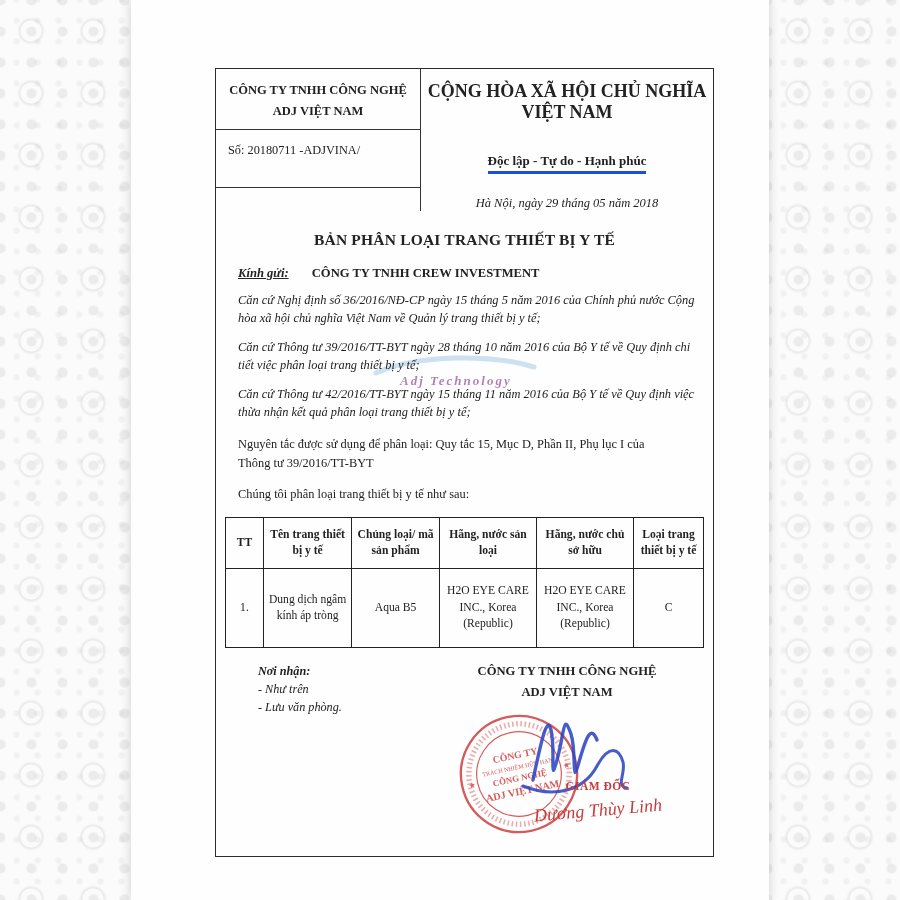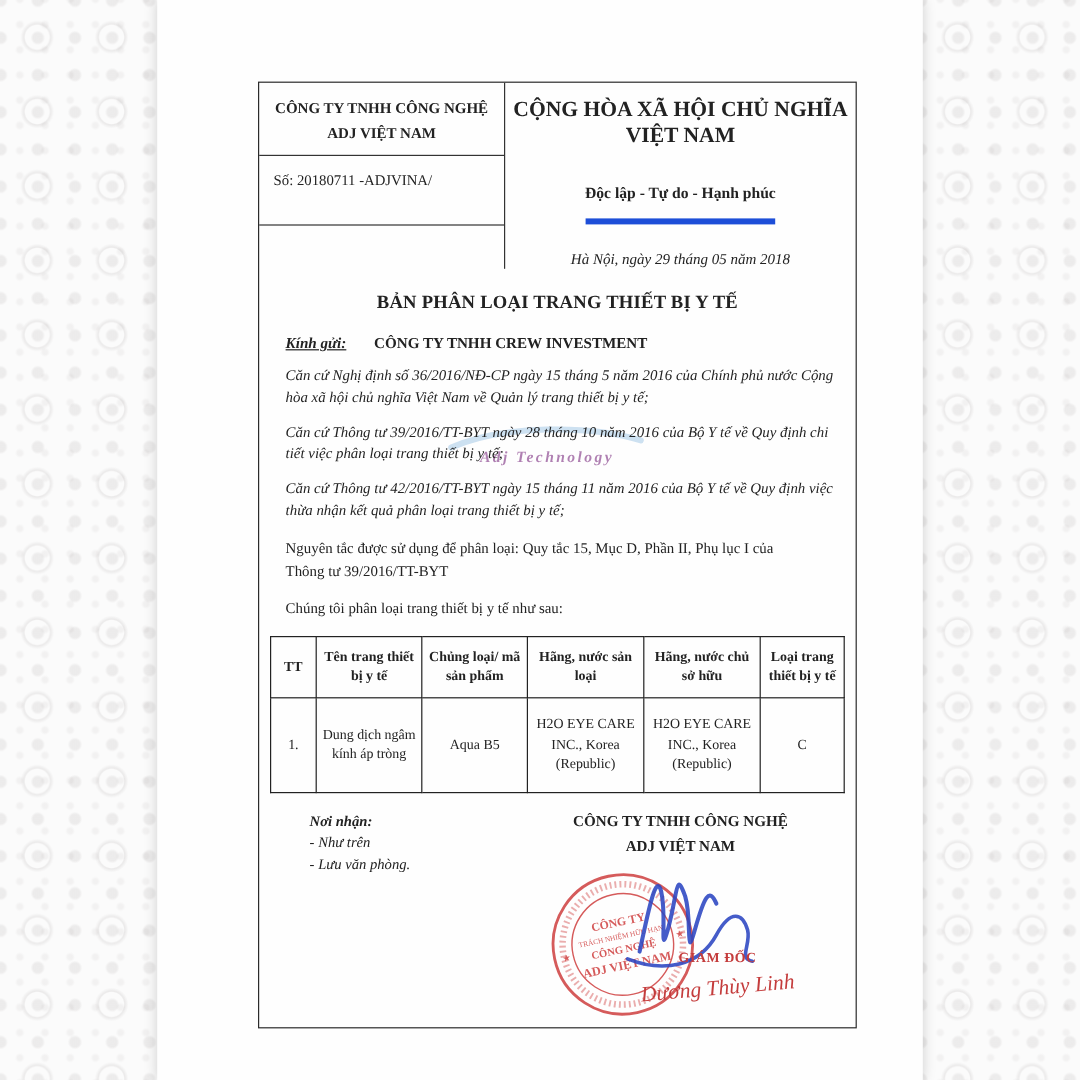--- a/index.html
+++ b/index.html
@@ -52,21 +52,21 @@
   }
   .hdr-cell2 {
     height:47px; padding:10px 0 0 12px; border-bottom:1px solid #333;
     font-size:12.3px; line-height:1.7;
   }
   .hdr-right { flex:1; text-align:center; padding-top:12px; }
   .national { font-weight:bold; font-size:18px; }
   .motto { margin-top:5px; }
   .motto span {
     font-weight:bold; font-size:13px; display:inline-block;
-    border-bottom:5px solid #1d4ed8; padding-bottom:13px;margin-top:25px;
+    border-bottom:3px solid #1d4ed8; padding-bottom:2px;margin-top:25px;
   }
   .date { margin-top:22px; font-style:italic; font-size:12.5px; }
 
   .title { text-align:center; font-weight:bold; font-size:15.5px; margin-top:20px; letter-spacing:.2px; }
 
   .recipient { margin:17px 0 0 22px; font-size:12.6px; }
   .rec-label { font-weight:bold; font-style:italic; text-decoration:underline; }
   .rec-value { font-weight:bold; margin-left:20px; }
 
   .legal { margin:11px 12px 0 22px; font-style:italic; font-size:12.4px; line-height:1.45; }

